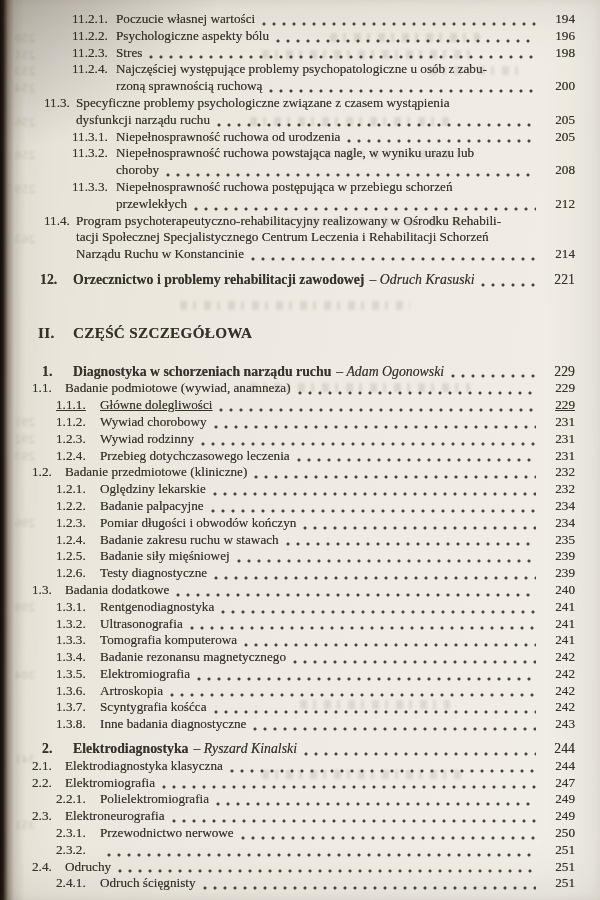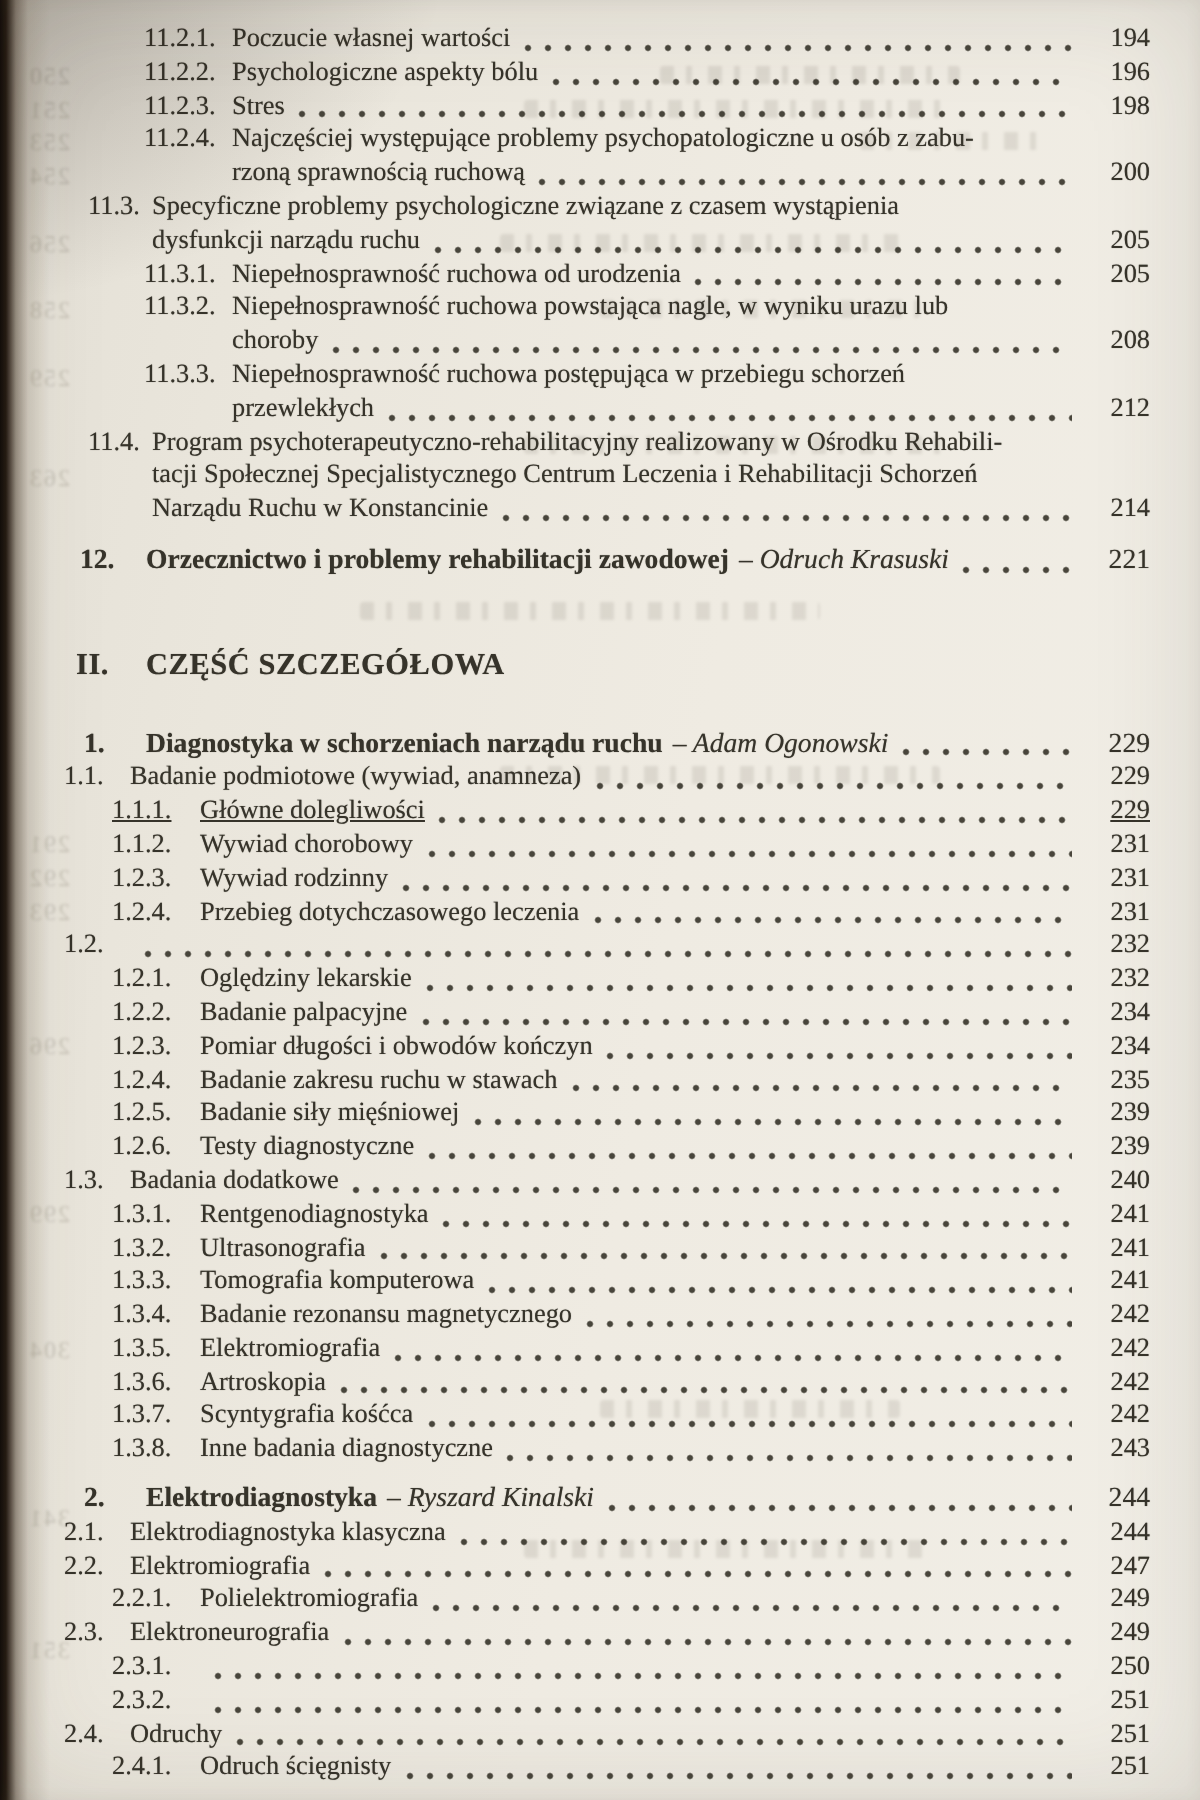--- a/index.html
+++ b/index.html
@@ -218,20 +218,21 @@
   </div>
       <div class="row" style="margin-left: 56px;">
     <span class="num" style="min-width: 44px;">1.2.4.</span>
     <span class="txt">Przebieg dotychczasowego leczenia</span>
     
     <span class="dots"></span>
     <span class="pg">231</span>
   </div>
       <div class="row" style="margin-left: 32px;">
     <span class="num" style="min-width: 33px;">1.2.</span>
+    <span class="txt">Badanie przedmiotowe (kliniczne)</span>
     
     <span class="dots"></span>
     <span class="pg">232</span>
   </div>
       <div class="row" style="margin-left: 56px;">
     <span class="num" style="min-width: 44px;">1.2.1.</span>
     <span class="txt">Oględziny lekarskie</span>
     
     <span class="dots"></span>
     <span class="pg">232</span>
@@ -364,20 +365,21 @@
   </div>
       <div class="row" style="margin-left: 32px;">
     <span class="num" style="min-width: 33px;">2.3.</span>
     <span class="txt">Elektroneurografia</span>
     
     <span class="dots"></span>
     <span class="pg">249</span>
   </div>
       <div class="row" style="margin-left: 56px;">
     <span class="num" style="min-width: 44px;">2.3.1.</span>
+    <span class="txt">Przewodnictwo nerwowe</span>
     
     <span class="dots"></span>
     <span class="pg">250</span>
   </div>
       <div class="row" style="margin-left: 56px;">
     <span class="num" style="min-width: 44px;">2.3.2.</span>
     
     <span class="dots"></span>
     <span class="pg">251</span>
   </div>

